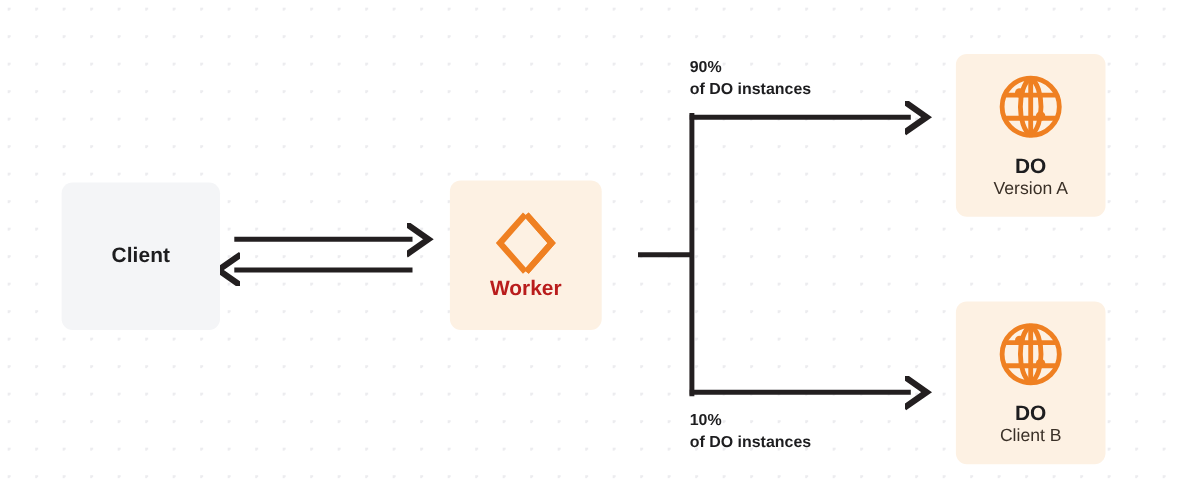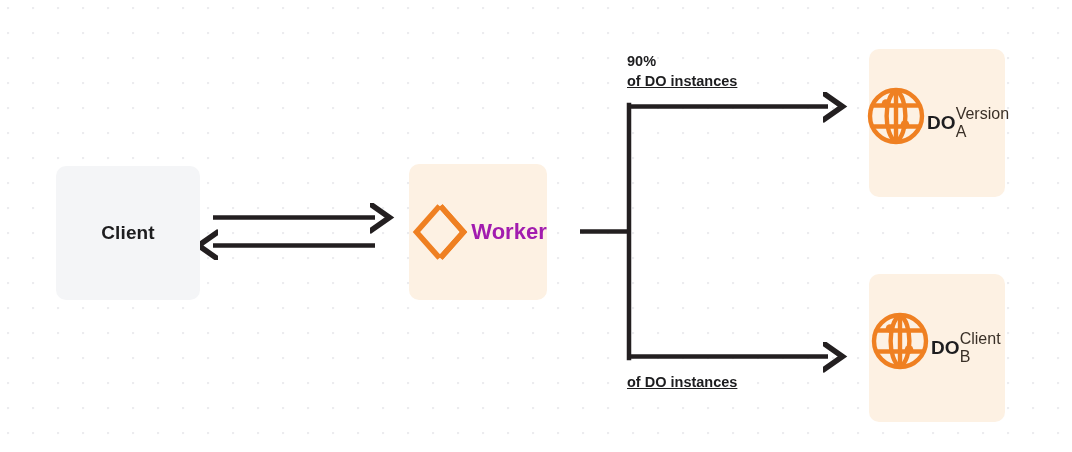--- a/index.html
+++ b/index.html
@@ -21,21 +21,21 @@
     background-position: 7px 7px;
     overflow: hidden;
   }
 
   
   .node {
     position: absolute;
     box-sizing: border-box;
     border-radius: 10px;
     display: flex;
-    flex-direction: row;
+    flex-direction: column;
     align-items: center;
     justify-content: center;
   }
   .node-client {
     left: 56px;
     top: 166px;
     width: 144px;
     height: 134px;
     background: #f4f5f7;
   }
@@ -62,23 +62,23 @@
   }
 
   .node-title {
     font-size: 19px;
     font-weight: bold;
     color: #1d1d1f;
     letter-spacing: 0.1px;
     line-height: 1.1;
   }
   .node-title-worker {
-    font-size: 22px;
+    font-size: 19px;
     font-weight: bold;
-    color: #a21caf;
+    color: #b91c1c;
   }
   .node-subtitle {
     font-size: 16px;
     font-weight: normal;
     color: #3a3027;
     margin-top: 0;
     line-height: 1.1;
   }
   .icon-wrap {
     display: block;
@@ -106,21 +106,20 @@
     font-weight: bold;
     color: #1d1d1f;
     line-height: 1.35;
     white-space: nowrap;
   }
   .edge-label .pct {
     display: block;
   }
   .edge-label .sub {
     display: block;
-    text-decoration: underline;
   }
   .label-top {
     left: 627px;
     top: 52px;
     width: 188px;
   }
   .label-bottom {
     left: 627px;
     top: 373px;
     width: 188px;
@@ -153,20 +152,21 @@
 
     <line x1="627" y1="356.5" x2="828" y2="356.5" stroke="#231f20" stroke-width="4.5" marker-end="url(#arrow-right)"></line>
   </svg>
 
   <div class="edge-label label-top">
     <span class="pct">90%</span>
     <span class="sub">of DO instances</span>
   </div>
 
   <div class="edge-label label-bottom">
+    <span class="pct">10%</span>
     <span class="sub">of DO instances</span>
   </div>
 
   <div class="node node-client">
     <span class="node-title">Client</span>
   </div>
 
   <div class="node node-worker">
     <span class="icon-wrap">
       <svg width="62" height="62" viewBox="0 0 62 62" xmlns="http://www.w3.org/2000/svg">

